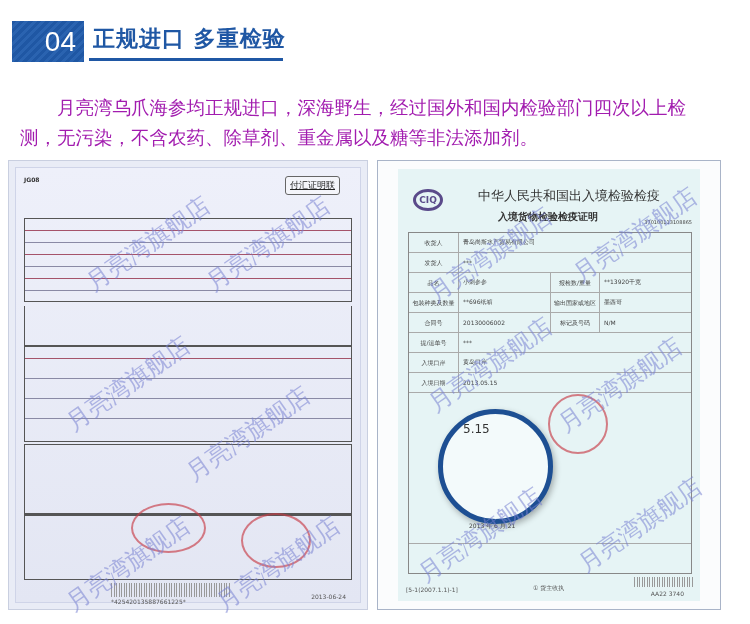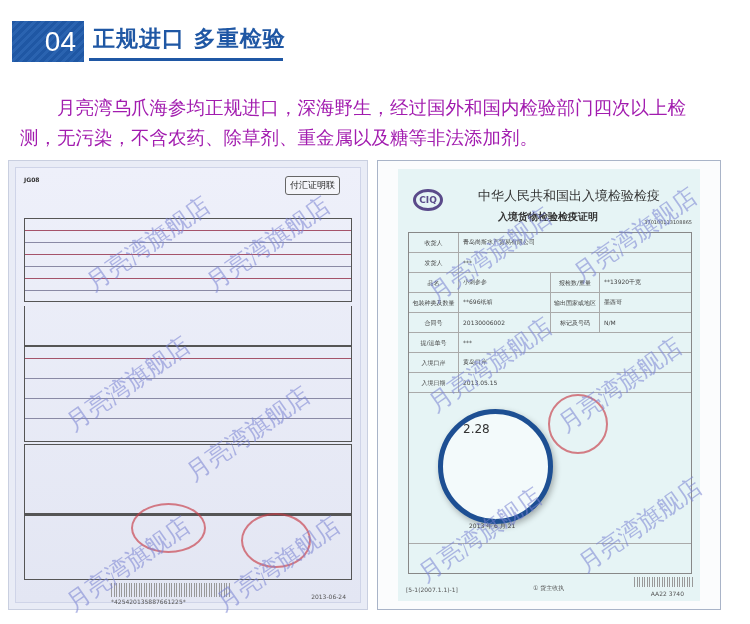--- a/index.html
+++ b/index.html
@@ -15,21 +15,21 @@
   .intro { position: absolute; left: 20px; top: 93px; width: 700px; font-size: 18.5px; line-height: 30px; color: #a21caf; text-indent: 2em; }
 
   
   .doc { position: absolute; border: 1px solid #c9cfe0; }
   .doc-left { left: 8px; top: 160px; width: 360px; height: 450px; background: #e9ecf6; padding: 6px; }
   .doc-left .paper { width: 100%; height: 100%; background: linear-gradient(180deg,#eef0fa,#e3e6f3); position: relative; border: 1px solid #cfd4e8; }
   .doc-right { left: 377px; top: 160px; width: 344px; height: 450px; background: #fbfcfd; border: 1px solid #a9b4c8; padding: 8px 20px; }
   .doc-right .paper { width: 100%; height: 100%; background: #e6f4f5; position: relative; }
 
   .tiny { font-size: 6px; color: #555; position: absolute; }
-  .stamp-btn { position: absolute; right: 20px; top: 8px; border: 1px solid #666; border-radius: 3px; font-size: 9px; padding: 2px 4px; background:#f4f5fa; color:#222; }
+  .stamp-btn { position: absolute; right: 20px; top: 8px; border: 1px solid #666; border-radius: 3px; font-size: 9px; padding: 2px 4px; background:#f4f5fa; color:#222;text-decoration:underline; }
   .form-title-l { position: absolute; left: 85px; top: 30px; font-size: 8px; color: #222; }
   .form-title-l b { font-size: 11px; }
   .tbl { position: absolute; left: 8px; right: 8px; border: 1px solid #555; }
   .row { border-bottom: 1px solid #8a8aa5; height: 12px; }
   .redrow { border-bottom: 1px solid #a5536a; }
   .barcode { position: absolute; height: 14px; background: repeating-linear-gradient(90deg,#999 0 1px,transparent 1px 3px,#999 3px 4px,transparent 4px 5px); }
   .seal { position: absolute; border: 2px solid rgba(200,60,70,0.65); border-radius: 50%; }
   .watermark { position: absolute; color: rgba(120,130,210,0.55); font-family: "DejaVu Serif", serif; font-size: 24px; transform: rotate(-35deg); white-space: nowrap; pointer-events:none; }
 
   .cert-logo { position: absolute; left: 15px; top: 20px; width: 30px; height: 22px; border: 3px solid #5a4a8a; border-radius: 50%; font-size: 9px; text-align: center; line-height: 16px; color: #5a4a8a; font-weight: bold; }
@@ -133,21 +133,21 @@
           <span class="k">入境日期</span>
           <span class="v">2013.05.15</span>
         </div>
       <div style="height:150px;position:relative;">
         <span style="position:absolute;left:60px;bottom:12px;">2013 年 6 月 21</span>
       </div>
       <div style="height:30px;border-top:1px solid #aaa;"></div>
     </div>
     <div class="seal" style="left:150px;top:225px;width:60px;height:60px;"></div>
     <div class="magnifier">
-      <span class="mag-date">2.28</span>
+      <span class="mag-date">5.15</span>
     </div>
     <span class="tiny" style="left:8px;bottom:8px;">[5-1(2007.1.1)-1]</span>
     <span class="tiny" style="left:135px;bottom:8px;">① 货主收执</span>
     <div class="barcode" style="right:6px;bottom:14px;width:60px;height:10px;"></div>
     <span class="tiny" style="right:16px;bottom:4px;">AA22 3740</span>
     <div class="watermark" style="left:20px;top:70px;">月亮湾旗舰店</div>
     <div class="watermark" style="left:165px;top:50px;">月亮湾旗舰店</div>
     <div class="watermark" style="left:20px;top:180px;">月亮湾旗舰店</div>
     <div class="watermark" style="left:150px;top:200px;">月亮湾旗舰店</div>
     <div class="watermark" style="left:10px;top:350px;">月亮湾旗舰店</div>

